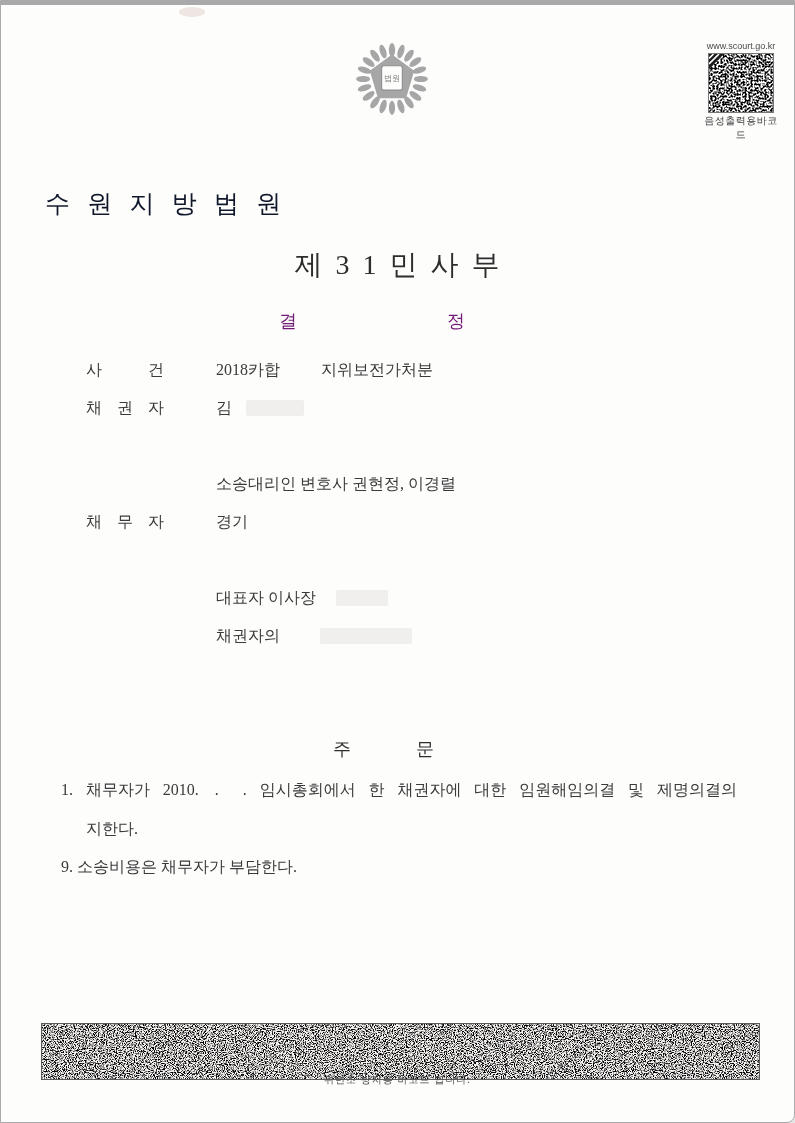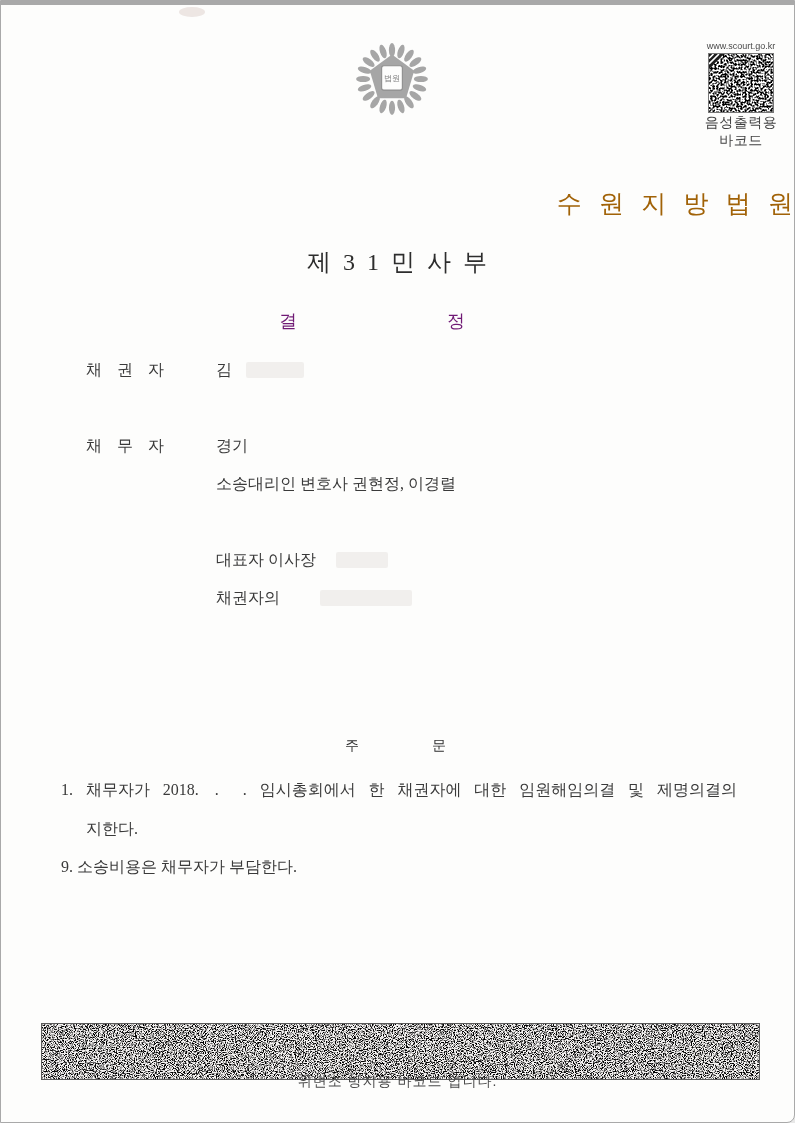--- a/index.html
+++ b/index.html
@@ -17,54 +17,54 @@
   
   .seal{left:354px;top:40px;width:74px;height:76px;}
   .seal svg{width:100%;height:100%;}
   
   .qr-block{left:702px;top:40px;width:76px;text-align:center;
             font-family:"Liberation Sans","DejaVu Sans",sans-serif;}
   .qr-url{font-size:9px;color:#4a4a4a;letter-spacing:0;}
   .qr-img{width:64px;height:58px;margin:2px auto 1px;border:1px solid #777;
           position:relative;overflow:hidden;background:#fff;}
   .qr-img svg{display:block;width:100%;height:100%;}
-  .qr-caption{font-size:14px;color:#3f3f3f;letter-spacing:0.5px;}
+  .qr-caption{font-size:10px;color:#3f3f3f;letter-spacing:0.5px;}
   
-  .court-name{top:186px;left:0;right:0;text-align:right;font-size:25px;
-              color:#a16207;word-spacing:9px;letter-spacing:1px;}
-  .division{top:245px;left:0;right:0;text-align:center;font-size:24px;
+  .court-name{top:186px;left:0;right:0;text-align:left;font-size:25px;
+              color:#0f172a;word-spacing:9px;letter-spacing:1px;padding-left:44px;}
+  .division{top:245px;left:0;right:0;text-align:center;font-size:28px;
             color:#2d2d2d;word-spacing:4px;letter-spacing:1px;}
   .doc-type{top:308px;left:278px;width:186px;font-size:18px;color:#701a75;
             text-align:justify;text-align-last:justify;white-space:nowrap;}
   
   .parties{top:350px;left:85px;width:650px;font-size:16px;}
   .prow{height:38px;display:flex;align-items:center;position:relative;}
   .plabel{width:78px;text-align:justify;text-align-last:justify;
           white-space:nowrap;flex:0 0 78px;}
   .pgap{flex:0 0 52px;}
   .case-no{flex:0 0 105px;}
   .indent{padding-left:130px;}
   .redact{height:16px;background:rgba(186,176,170,0.18);border-radius:2px;
           margin-left:14px;}
   .r-creditor{width:58px;}
   .r-rep{width:52px;margin-left:20px;}
   .r-counsel{width:92px;margin-left:40px;}
   .r-att{width:46px;margin-left:28px;}
   
-  .order-heading{top:736px;left:344px;width:101px;font-size:14px;color:#2d2d2d;
+  .order-heading{top:736px;left:332px;width:101px;font-size:18px;color:#2d2d2d;
                  text-align:justify;text-align-last:justify;white-space:nowrap;}
   .order-body{top:770px;left:60px;width:676px;font-size:16px;}
   .oline{height:38.5px;line-height:38.5px;white-space:nowrap;overflow:hidden;}
   .oline.j{text-align:justify;text-align-last:justify;}
   .oline.cont{padding-left:25px;}
   
   .barcode{left:40px;top:1022px;width:717px;height:55px;border:1px solid #5a5a5a;
            background:#f3f1f0;}
   .barcode svg{display:block;width:100%;height:100%;}
-  .barcode-caption{top:1072px;left:0;right:0;text-align:center;font-size:14px;
+  .barcode-caption{top:1072px;left:0;right:0;text-align:center;font-size:10px;
                    color:#4a4a4a;letter-spacing:1px;
                    font-family:"Liberation Sans","DejaVu Sans",sans-serif;}
   .hidden-defs{position:absolute;width:0;height:0;}
 </style>
 </head>
 <body>
 
 <svg class="hidden-defs" aria-hidden="true">
   <defs>
     <filter id="fineNoise" x="0" y="0" width="100%" height="100%">
@@ -126,48 +126,54 @@
     </div>
     <div class="qr-caption">음성출력용바코드</div>
   </div>
 
   <div class="abs court-name">수 원 지 방 법 원</div>
   <div class="abs division">제 3 1 민 사 부</div>
   <div class="abs doc-type">결 정</div>
 
   <div class="abs parties">
     <div class="prow">
+      <span class="plabel">사 건</span>
+      <span class="pgap"></span>
+      <span class="case-no">2018카합</span>
+      <span>지위보전가처분</span>
+    </div>
+    <div class="prow">
       <span class="plabel">채 권 자</span>
       <span class="pgap"></span>
       <span>김</span>
       <span class="redact r-creditor"></span>
     </div>
     <div class="prow"></div>
+    <div class="prow indent">
+      <span>소송대리인 변호사 권현정, 이경렬</span>
+    </div>
     <div class="prow">
       <span class="plabel">채 무 자</span>
       <span class="pgap"></span>
       <span>경기</span>
-    </div>
-    <div class="prow indent">
-      <span>소송대리인 변호사 권현정, 이경렬</span>
     </div>
     <div class="prow"></div>
     <div class="prow indent">
       <span>대표자 이사장</span>
       <span class="redact r-rep"></span>
     </div>
     <div class="prow indent">
       <span>채권자의</span>
       <span class="redact r-counsel"></span>
     </div>
   </div>
 
   <div class="abs order-heading">주 문</div>
   <div class="abs order-body">
-    <div class="oline j">1. 채무자가 2018.  .   . 임시총회에서 한 채권자에 대한 임원해임의결 및 제명의결의</div>
+    <div class="oline j">1. 채무자가 2010.  .   . 임시총회에서 한 채권자에 대한 임원해임의결 및 제명의결의</div>
     <div class="oline cont">지한다.</div>
     <div class="oline">9. 소송비용은 채무자가 부담한다.</div>
   </div>
 
   <div class="abs barcode">
     <svg viewBox="0 0 717 55" preserveAspectRatio="none">
       <rect width="717" height="55" fill="#f5f3f2"></rect>
       <rect width="717" height="55" filter="url(#fineNoise)"></rect>
     </svg>
   </div>

